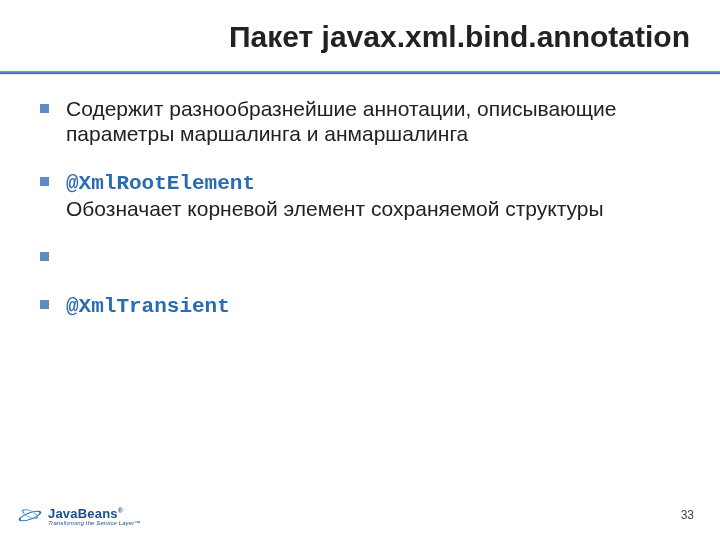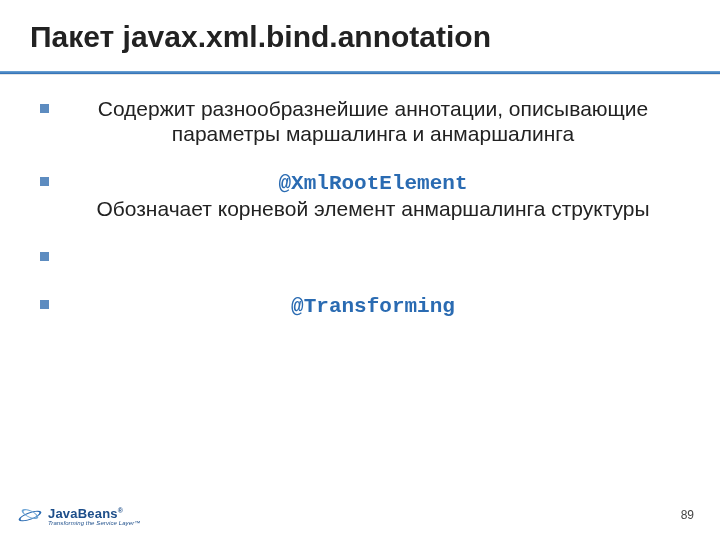--- a/index.html
+++ b/index.html
@@ -16,37 +16,37 @@
   .slide {
     width: 720px;
     height: 540px;
     position: relative;
     box-sizing: border-box;
   }
   .title {
     font-size: 30px;
     font-weight: bold;
     color: #222;
-    padding: 20px 30px 10px 30px;
+    padding: 20px 30px 10px 40px;
     line-height: 1.15;
+    text-align: right;
   }
   .rule {
     height: 3px;
     background: linear-gradient(to bottom, #6fa6d6 0%, #2a6bb2 100%);
     margin: 6px 0 0 0;
     box-shadow: 0 1px 0 rgba(0,0,0,0.1);
   }
   .content {
     padding: 22px 40px 0 40px;
   }
   ul.bullets {
     list-style: none;
     margin: 0;
     padding: 0;
-    text-align: center;
   }
   ul.bullets > li {
     position: relative;
     padding-left: 26px;
     margin: 0 0 22px 0;
     font-size: 21px;
     line-height: 1.22;
     color: #222;
   }
   ul.bullets > li::before {
@@ -143,40 +143,40 @@
 
   <div class="content">
     <ul class="bullets">
 
       <li>
         <span>Содержит разнообразнейшие аннотации, описывающие параметры маршалинга и анмаршалинга</span>
       </li>
 
       <li>
         <span class="code">@XmlRootElement</span><br>
-        <span>Обозначает корневой элемент анмаршалинга структуры</span>
+        <span>Обозначает корневой элемент сохраняемой структуры</span>
       </li>
 
       <li>
         <br>
       </li>
 
       <li>
-        <span class="code">@Transforming</span><br>
+        <span class="code">@XmlTransient</span><br>
       </li>
 
     </ul>
   </div>
 
   <div class="footer">
     <div class="logo">
       <div class="logo-mark"></div>
       <div class="logo-text">
         <span class="logo-name">
           <span>JavaBeans</span><sup>®</sup>
         </span>
         <span class="logo-tag">Transforming the Service Layer™</span>
       </div>
     </div>
-    <div class="page-num">89</div>
+    <div class="page-num">33</div>
   </div>
 
 </div>
 
 </body></html>

